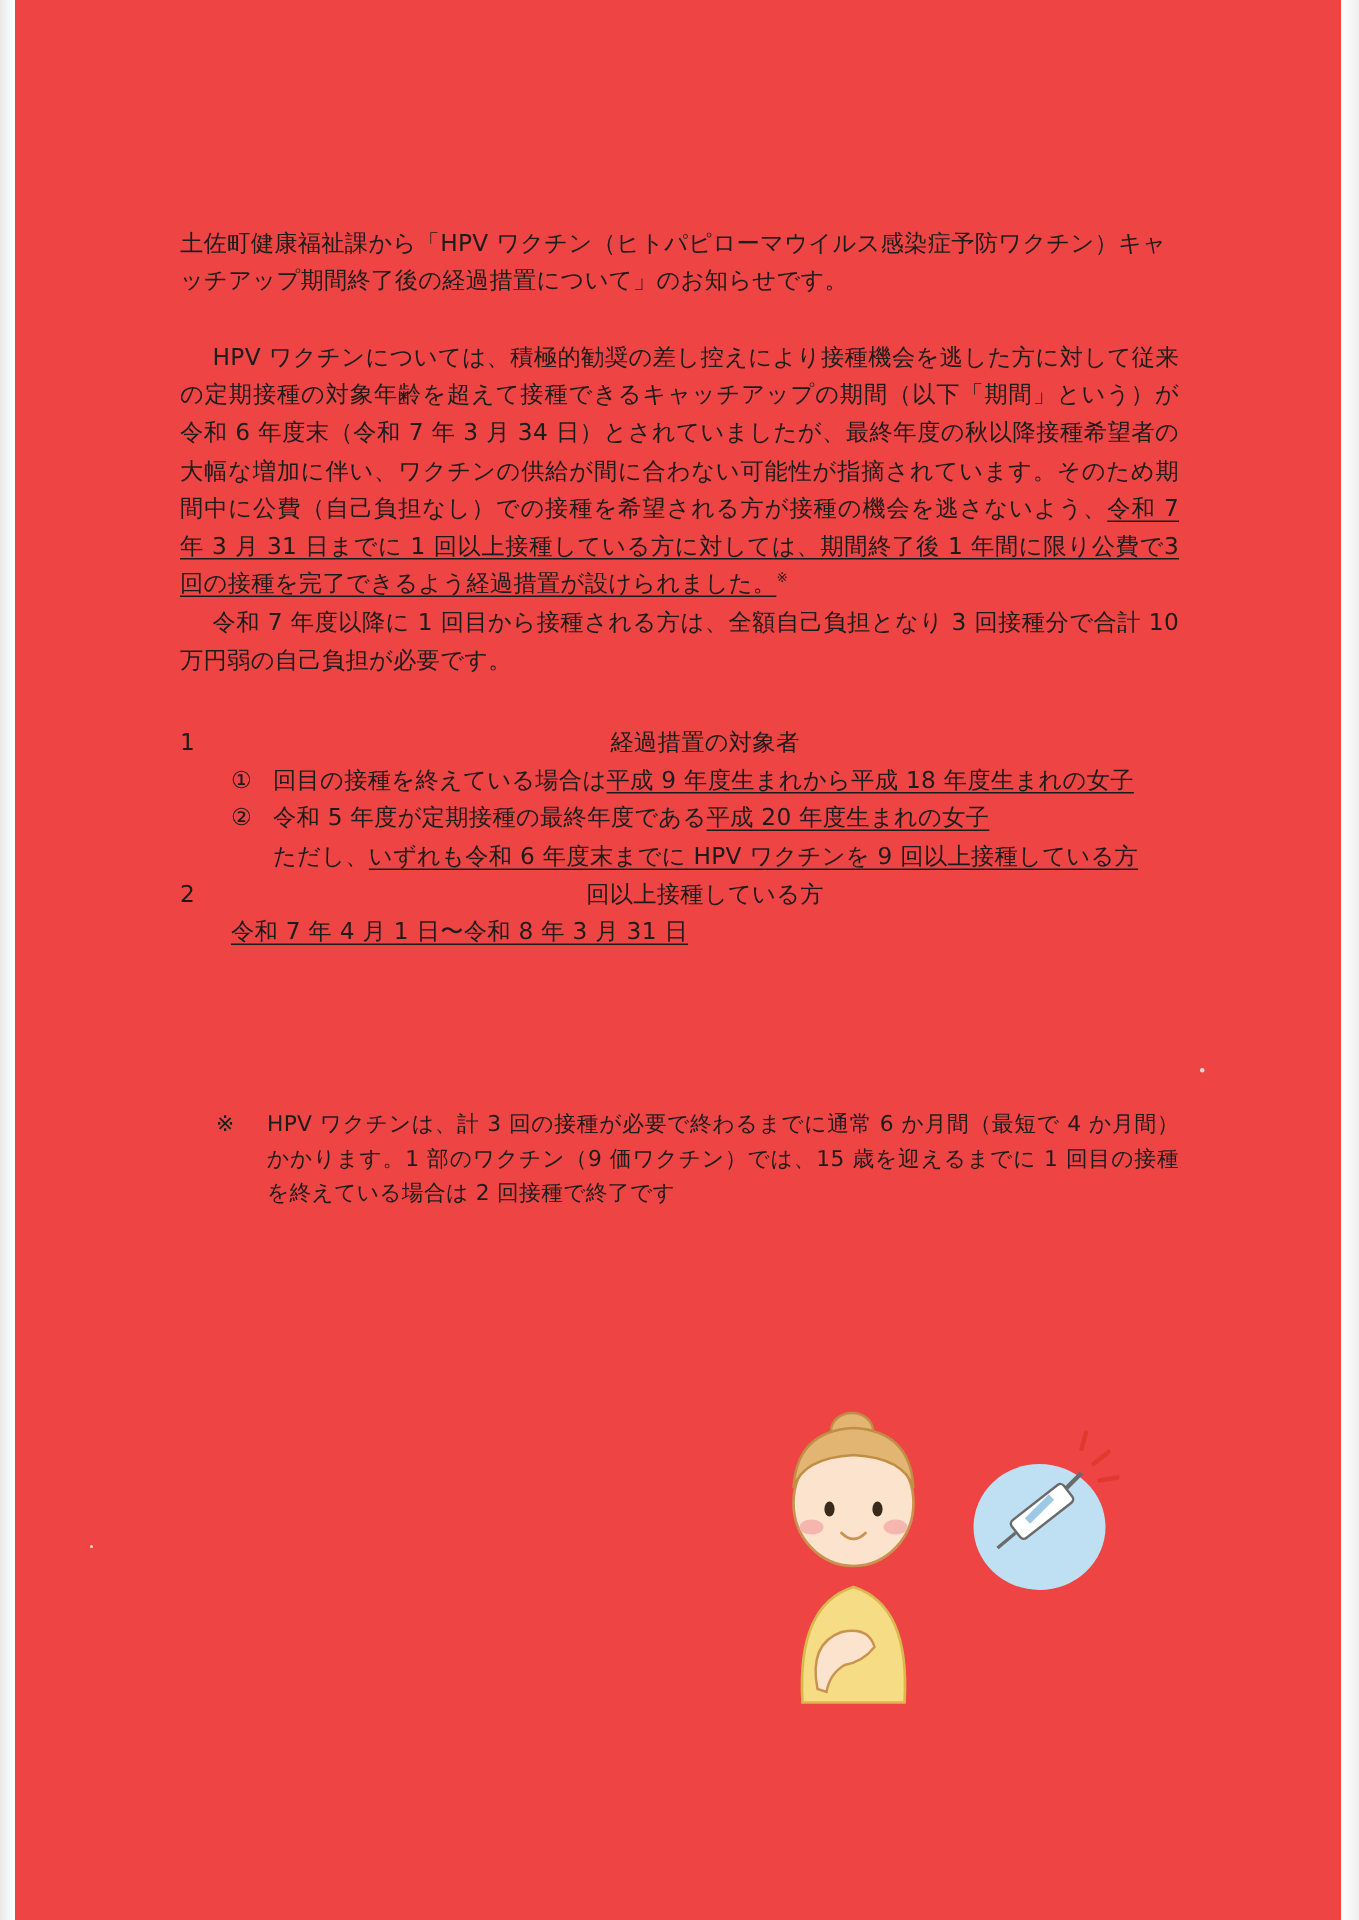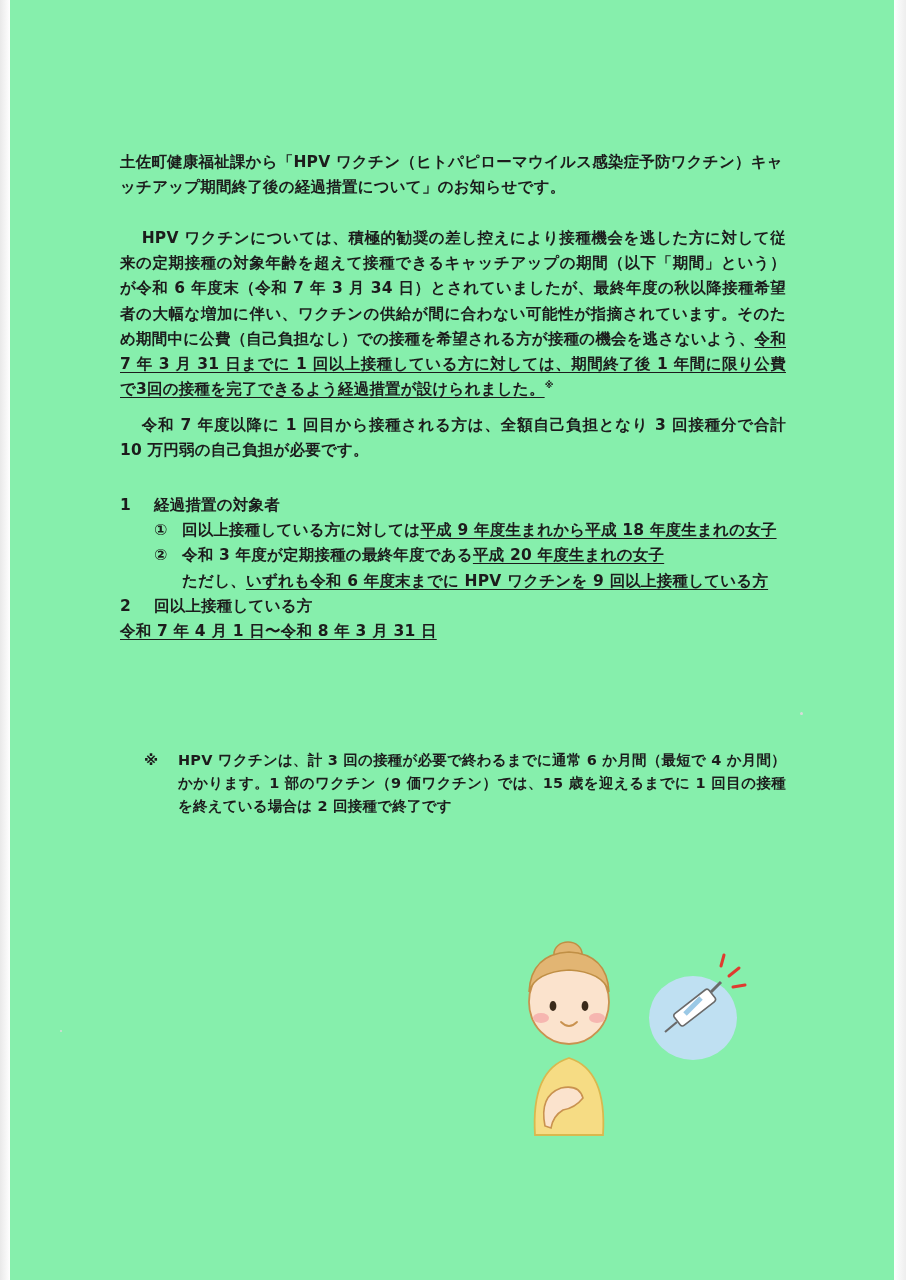--- a/index.html
+++ b/index.html
@@ -11,22 +11,21 @@
     width: 906px;
     height: 1280px;
     position: relative;
     font-family: "DejaVu Sans", "Liberation Sans", sans-serif;
     color: #1c1c1c;
     overflow: hidden;
   }
   .page {
     position: absolute;
     inset: 0;
-    background: #86efac;
-    font-weight: bold;
+    background: #ef4444;
   }
   
   .scan-edge-left {
     position: absolute;
     left: 0; top: 0; bottom: 0; width: 10px;
     background: linear-gradient(to right, #e9e9e9, #ffffff);
   }
   .scan-edge-right {
     position: absolute;
     right: 0; top: 0; bottom: 0; width: 12px;
@@ -45,55 +44,56 @@
   .para-intro {
     margin-bottom: 26px;
   }
   .para-body {
     text-indent: 1.4em;
     margin-bottom: 0;
     text-align: justify;
   }
   .para-body2 {
     text-indent: 1.4em;
-    margin-top: 11px;
+    margin-top: 1px;
     text-align: justify;
   }
   .u { text-decoration: underline; text-underline-offset: 3px; }
   .sup-mark {
     font-size: 9px;
     vertical-align: super;
     line-height: 0;
   }
   .section-list {
     margin-top: 30px;
   }
   .item-row {
     display: flex;
     align-items: flex-start;
   }
   .item-num {
     width: 34px;
     flex: 0 0 34px;
   }
-  .item-text { flex: 1 1 auto; }
+  .item-text { flex: 1 1 auto; text-align: center; }
   .sub-row {
     display: flex;
     align-items: flex-start;
     margin-left: 34px;
   }
   .sub-num {
     width: 28px;
     flex: 0 0 28px;
   }
   .sub-text { flex: 1 1 auto; }
   .indent-note {
     margin-left: 62px;
   }
   .sub-plain {
+    margin-left: 34px;
   }
   .note-block {
     margin-top: 105px;
     display: flex;
     align-items: flex-start;
     margin-left: 24px;
     font-size: 14.5px;
     line-height: 1.6;
   }
   .note-mark {
@@ -137,26 +137,26 @@
 
     <div class="section-list">
 
       <div class="item-row">
         <span class="item-num">1</span>
         <span class="item-text">経過措置の対象者</span>
       </div>
 
       <div class="sub-row">
         <span class="sub-num">①</span>
-        <span class="sub-text"><span>回以上接種している方に対しては</span><span class="u">平成 9 年度生まれから平成 18 年度生まれの女子</span></span>
+        <span class="sub-text"><span>回目の接種を終えている場合は</span><span class="u">平成 9 年度生まれから平成 18 年度生まれの女子</span></span>
       </div>
 
       <div class="sub-row">
         <span class="sub-num">②</span>
-        <span class="sub-text"><span>令和 3 年度が定期接種の最終年度である</span><span class="u">平成 20 年度生まれの女子</span></span>
+        <span class="sub-text"><span>令和 5 年度が定期接種の最終年度である</span><span class="u">平成 20 年度生まれの女子</span></span>
       </div>
 
       <div class="indent-note"><span>ただし、</span><span class="u">いずれも令和 6 年度末までに HPV ワクチンを 9 回以上接種している方</span></div>
 
       <div class="item-row">
         <span class="item-num">2</span>
         <span class="item-text">回以上接種している方</span>
       </div>
 
       <div class="sub-plain"><span class="u">令和 7 年 4 月 1 日〜令和 8 年 3 月 31 日</span></div>

